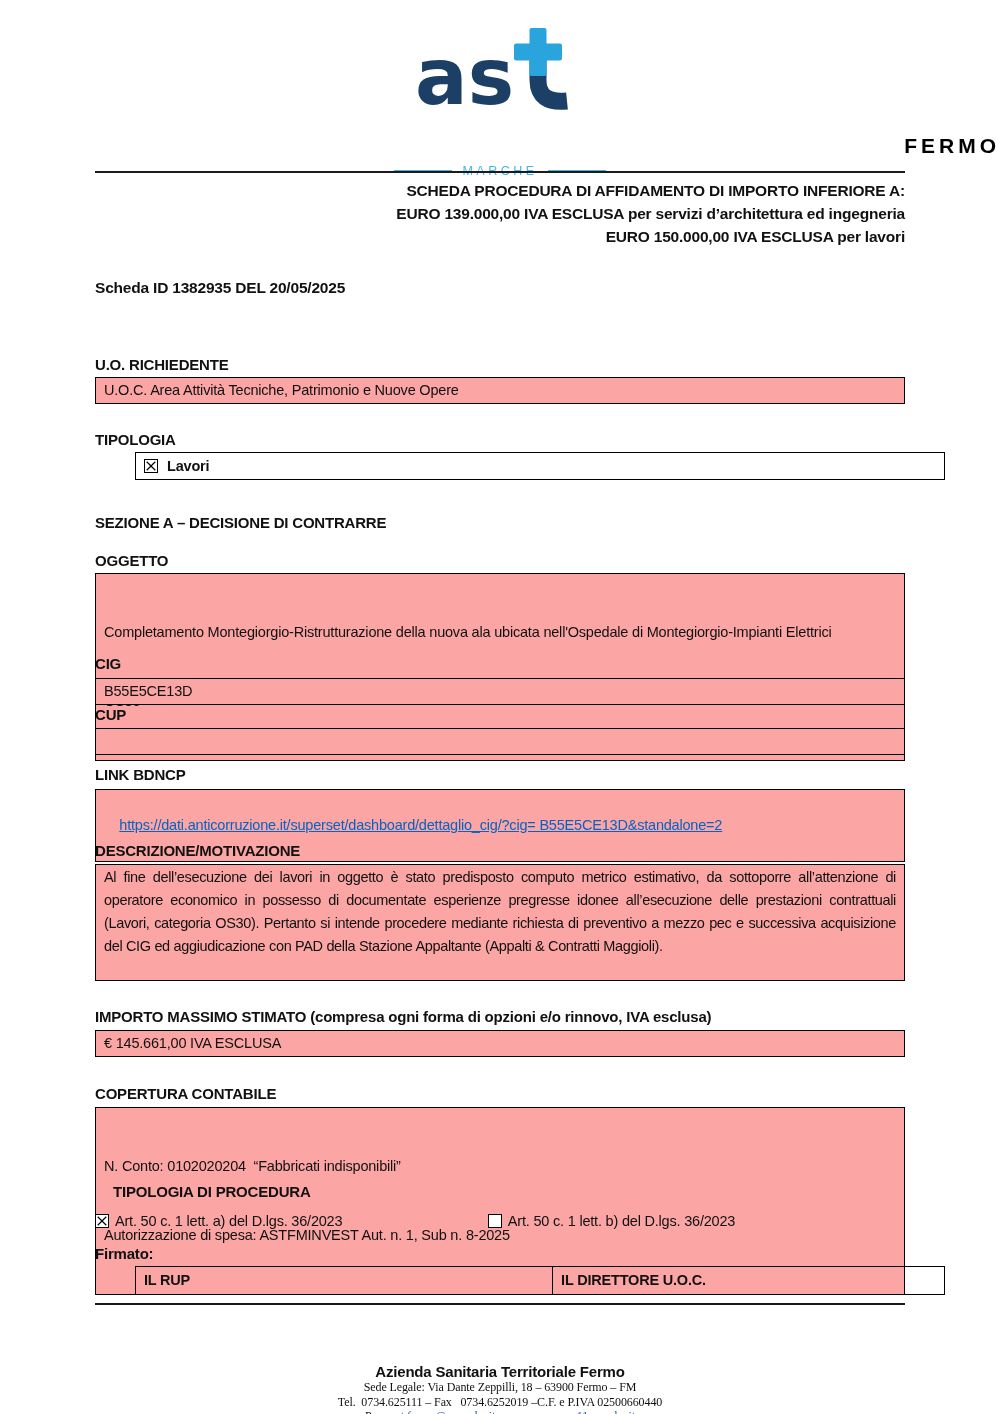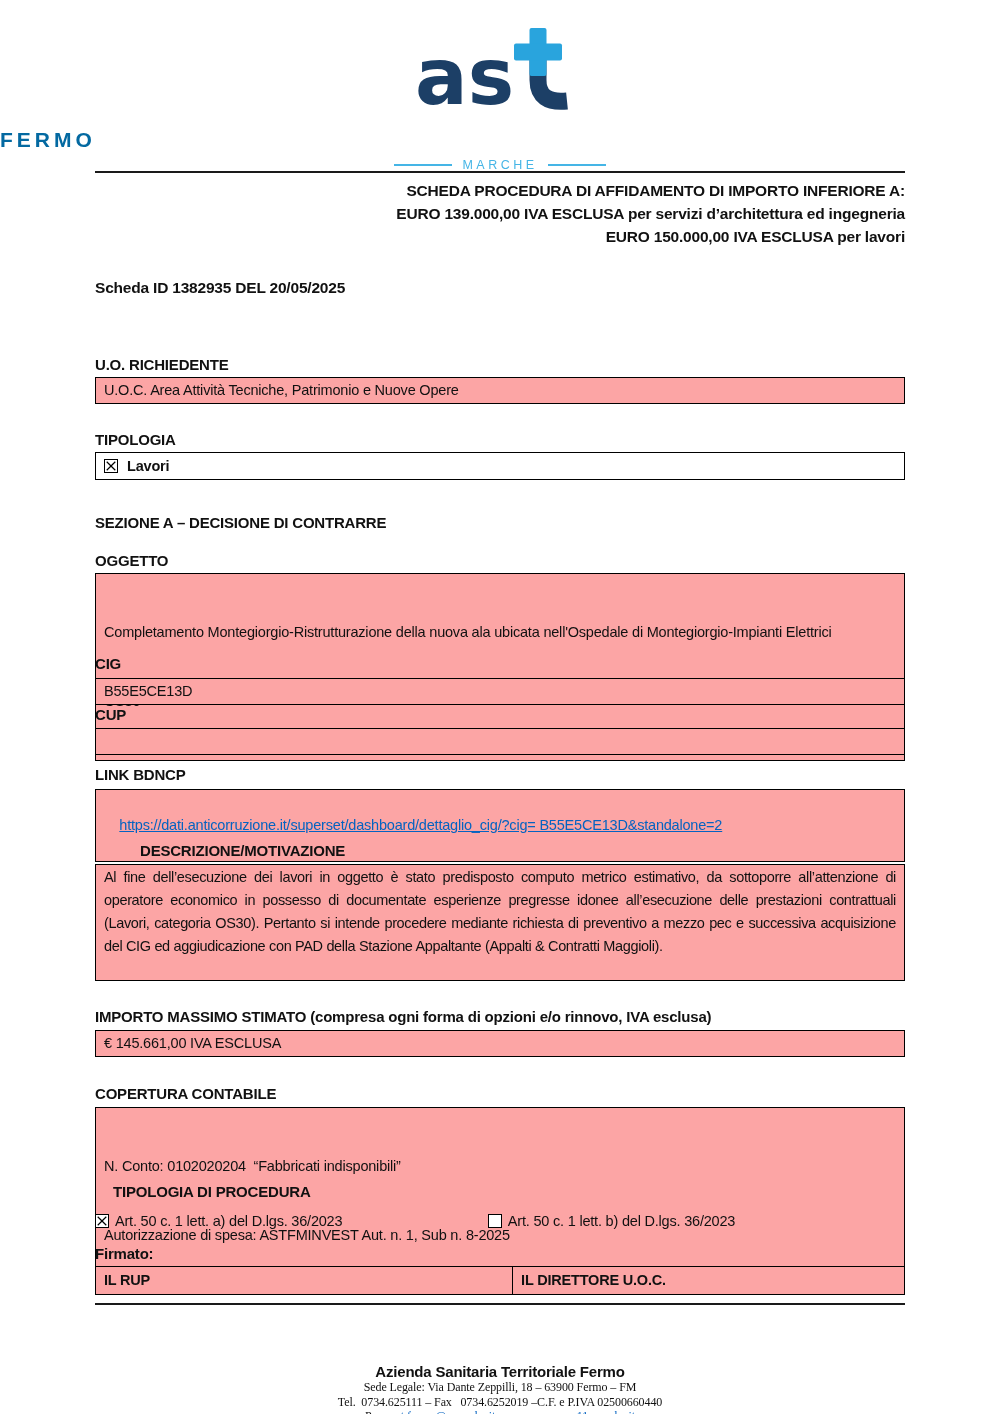--- a/index.html
+++ b/index.html
@@ -6,42 +6,42 @@
   html,body { background:#e8e8e8; }
   .page {
     position:relative; width:1000px; height:1414px; margin:0 auto;
     background:#ffffff; color:#111;
     font-family:"Liberation Sans", sans-serif;
     overflow:hidden;
   }
   .abs { position:absolute; left:95px; width:810px; }
 
   
-  .logo-wrap { position:absolute; top:28px; left:0; width:1000px; text-align:left; }
+  .logo-wrap { position:absolute; top:28px; left:0; width:1000px; text-align:right; }
   .logo-mark { display:block; margin:0 auto; }
-  .logo-fermo { margin-top:4px; font-size:21px; font-weight:bold; letter-spacing:4px; color:#0369a1; }
+  .logo-fermo { margin-top:10px; font-size:21px; font-weight:bold; letter-spacing:4px; color:#000000; }
   .logo-marche-row { margin-top:6px; display:flex; align-items:center; justify-content:center; gap:10px; }
   .logo-line { width:58px; height:2px; background:#45b5e6; }
   .logo-marche { font-size:12.5px; letter-spacing:3.5px; color:#45b5e6; }
 
   .rule { position:absolute; left:95px; width:810px; height:2px; background:#1a1a1a; }
 
   .title { top:179px; text-align:right; font-weight:bold; font-size:15.5px; line-height:23px; letter-spacing:-0.2px; }
 
   .h { font-weight:bold; font-size:15px; letter-spacing:-0.2px; white-space:pre-wrap; }
 
   .box {
     border:1.6px solid #000; background:#fca5a5;
     font-size:14.5px; line-height:23px; letter-spacing:-0.2px;
     padding:1px 8px; white-space:pre-wrap;
   }
   .box.just { text-align:justify; }
   .link { color:#0563c1; text-decoration:underline; cursor:pointer; }
 
-  .tbl { display:flex; border:1.6px solid #000; }
+  .tbl { display:flex; border:1.6px solid #000;margin-left:40px; }
   .tbl .cell { padding:2px 8px; font-size:14.5px; line-height:22px; font-weight:bold; letter-spacing:-0.2px; }
   .tbl .cell + .cell { border-left:1.6px solid #000; }
 
   .cb {
     display:inline-block; position:relative; width:14px; height:14px;
     border:1.6px solid #000; vertical-align:-2px; background:#fff;
   }
   .cb svg { position:absolute; left:0; top:0; width:100%; height:100%; }
   .cb-gap { display:inline-block; width:9px; }
 
@@ -109,21 +109,21 @@
   <div class="abs box" style="top:678px; min-height:26px;">B55E5CE13D</div>
 
   <div class="abs h" style="top:706px;">CUP</div>
   <div class="abs box" style="top:728px; height:27px;"></div>
 
   <div class="abs h" style="top:766px;">LINK BDNCP</div>
   <div class="abs box" style="top:789px; min-height:27px;">
     <span class="link">https://dati.anticorruzione.it/superset/dashboard/dettaglio_cig/?cig= B55E5CE13D&amp;standalone=2</span>
   </div>
 
-  <div class="abs h" style="top:842px;padding-left:45px;">DESCRIZIONE/MOTIVAZIONE</div>
+  <div class="abs h" style="top:842px;">DESCRIZIONE/MOTIVAZIONE</div>
   <div class="abs box just" style="top:864px; min-height:117px; letter-spacing:-0.35px;">Al fine dell’esecuzione dei lavori in oggetto è stato predisposto computo metrico estimativo, da sottoporre all’attenzione di operatore economico in possesso di documentate esperienze pregresse idonee all’esecuzione delle prestazioni contrattuali (Lavori, categoria OS30). Pertanto si intende procedere mediante richiesta di preventivo a mezzo pec e successiva acquisizione del CIG ed aggiudicazione con PAD della Stazione Appaltante (Appalti &amp; Contratti Maggioli).</div>
 
   <div class="abs h" style="top:1008px;">IMPORTO MASSIMO STIMATO (compresa ogni forma di opzioni e/o rinnovo, IVA esclusa)</div>
   <div class="abs box" style="top:1030px; min-height:26px;">€ 145.661,00 IVA ESCLUSA</div>
 
   <div class="abs h" style="top:1085px;">COPERTURA CONTABILE</div>
   <div class="abs box" style="top:1107px; min-height:50px;">
     <div>N. Conto: 0102020204  “Fabbricati indisponibili”</div>
     <div>Autorizzazione di spesa: ASTFMINVEST Aut. n. 1, Sub n. 8-2025</div>
   </div>

